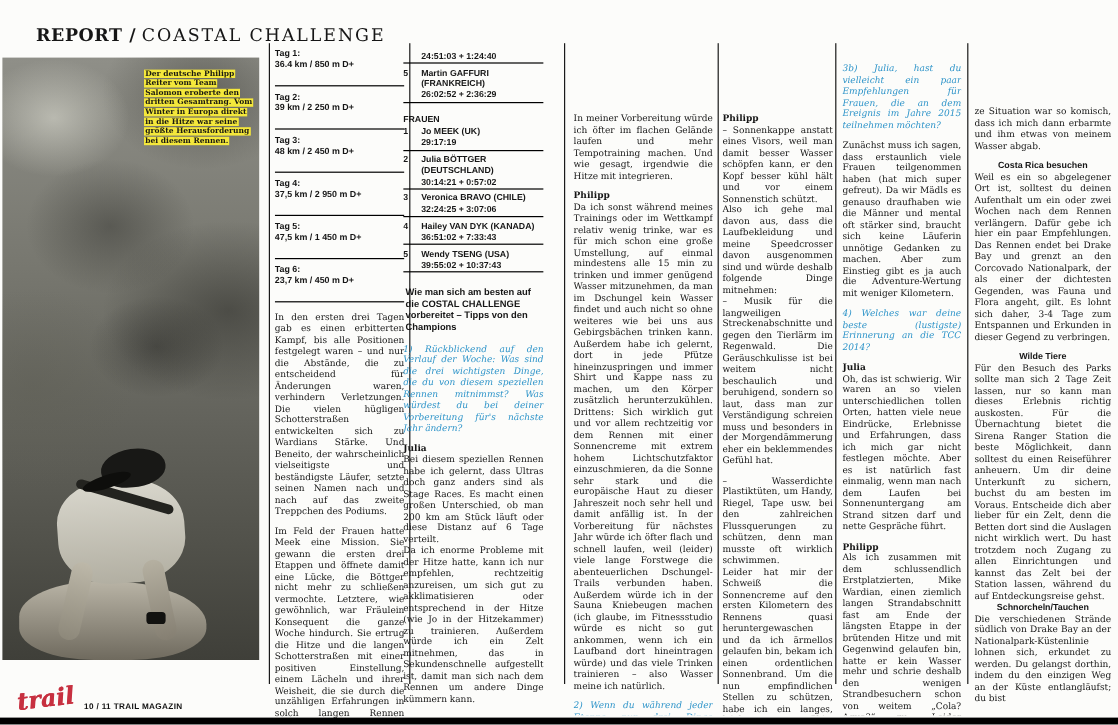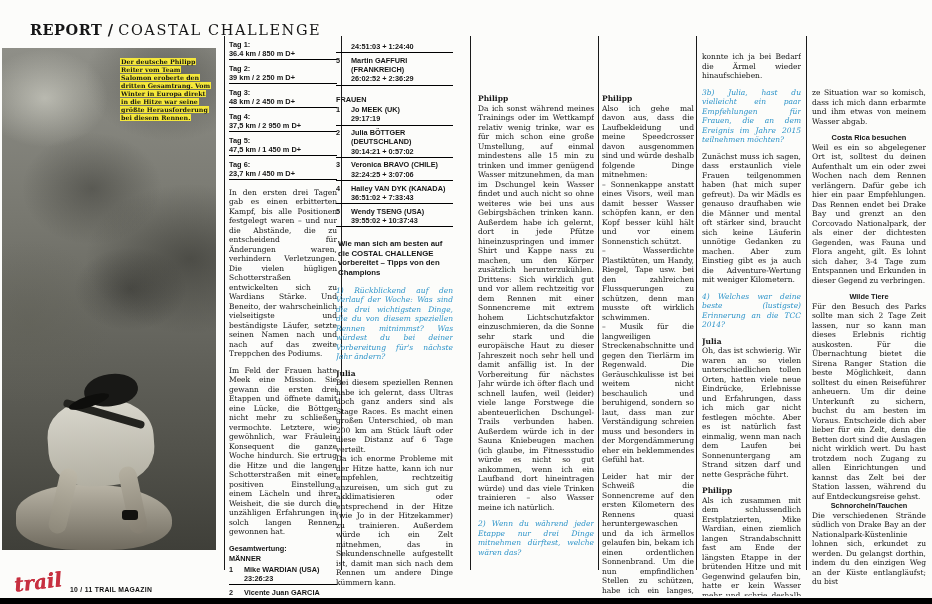--- a/index.html
+++ b/index.html
@@ -62,21 +62,21 @@
   .blk.name{font-weight:bold;margin-bottom:0;}
   .blk.h{font-family:"Liberation Sans",sans-serif;font-weight:bold;font-size:7.4px;
          margin-bottom:0;text-align:center;}
   .blk.tips{font-family:"Liberation Sans",sans-serif;font-weight:bold;font-size:7.8px;
             line-height:9.6px;text-align:left;margin:2px 2px 8px;}
 
   
   .stages{font-family:"Liberation Sans",sans-serif;font-weight:bold;font-size:7.4px;
           line-height:9.2px;text-align:left;margin-bottom:8px;}
   .stage{margin-bottom:3.5px;}
-  .svalue{border-bottom:1.3px solid #000;padding-bottom:1px;}
+  .svalue{border-bottom:1.3px solid #000;padding-bottom:13px;}
 
   
   .rtab{font-family:"Liberation Sans",sans-serif;font-weight:bold;font-size:7.3px;
         line-height:9.3px;text-align:left;}
   #results-men{margin-top:7px;}
   #results-women{margin-top:9px;}
   .rhead{margin-bottom:1px;}
   .rrow{display:flex;border-bottom:1.3px solid #000;padding-bottom:1px;margin-bottom:2.5px;}
   .pos{width:15px;flex:none;}
   .rbody{flex:1;}
@@ -229,40 +229,40 @@
         <p class="blk tips">Wie man sich am besten auf die COSTAL CHALLENGE vorbereitet – Tipps von den Champions</p>
         <p class="blk q">1) Rückblickend auf den Verlauf der Woche: Was sind die drei wichtigsten Dinge, die du von diesem speziellen Rennen mitnimmst? Was würdest du bei deiner Vorbereitung für's nächste Jahr ändern?</p>
         <p class="blk name">Julia</p>
         <p class="blk body tight">Bei diesem speziellen Rennen habe ich gelernt, dass Ultras doch ganz anders sind als Stage Races. Es macht einen großen Unterschied, ob man 200 km am Stück läuft oder diese Distanz auf 6 Tage verteilt.</p>
         <p class="blk body">Da ich enorme Probleme mit der Hitze hatte, kann ich nur empfehlen, rechtzeitig anzureisen, um sich gut zu akklimatisieren oder entsprechend in der Hitze (wie Jo in der Hitzekammer) zu trainieren. Außerdem würde ich ein Zelt mitnehmen, das in Sekundenschnelle aufgestellt ist, damit man sich nach dem Rennen um andere Dinge kümmern kann.</p>
       </div>
   </div>
 
   <div class="col" id="col-c">
     <div class="blocks">
+        <p class="blk body">In meiner Vorbereitung würde ich öfter im flachen Gelände laufen und mehr Tempotraining machen. Und wie gesagt, irgendwie die Hitze mit integrieren.</p>
         <p class="blk name">Philipp</p>
         <p class="blk body">Da ich sonst während meines Trainings oder im Wettkampf relativ wenig trinke, war es für mich schon eine große Umstellung, auf einmal mindestens alle 15 min zu trinken und immer genügend Wasser mitzunehmen, da man im Dschungel kein Wasser findet und auch nicht so ohne weiteres wie bei uns aus Gebirgsbächen trinken kann. Außerdem habe ich gelernt, dort in jede Pfütze hineinzuspringen und immer Shirt und Kappe nass zu machen, um den Körper zusätzlich herunterzukühlen. Drittens: Sich wirklich gut und vor allem rechtzeitig vor dem Rennen mit einer Sonnencreme mit extrem hohem Lichtschutzfaktor einzuschmieren, da die Sonne sehr stark und die europäische Haut zu dieser Jahreszeit noch sehr hell und damit anfällig ist. In der Vorbereitung für nächstes Jahr würde ich öfter flach und schnell laufen, weil (leider) viele lange Forstwege die abenteuerlichen Dschungel-Trails verbunden haben. Außerdem würde ich in der Sauna Kniebeugen machen (ich glaube, im Fitnessstudio würde es nicht so gut ankommen, wenn ich ein Laufband dort hineintragen würde) und das viele Trinken trainieren – also Wasser meine ich natürlich.</p>
         <p class="blk q">2) Wenn du während jeder Etappe nur drei Dinge mitnehmen dürftest, welche wären das?</p>
       </div>
   </div>
 
   <div class="col" id="col-d">
     <div class="blocks">
         <p class="blk name">Philipp</p>
+        <p class="blk body tight">– Sonnenkappe anstatt eines Visors, weil man damit besser Wasser schöpfen kann, er den Kopf besser kühl hält und vor einem Sonnenstich schützt.</p>
         <p class="blk body tight">Also ich gehe mal davon aus, dass die Laufbekleidung und meine Speedcrosser davon ausgenommen sind und würde deshalb folgende Dinge mitnehmen:</p>
-        <p class="blk body tight">– Sonnenkappe anstatt eines Visors, weil man damit besser Wasser schöpfen kann, er den Kopf besser kühl hält und vor einem Sonnenstich schützt.</p>
+        <p class="blk body">– Musik für die langweiligen Streckenabschnitte und gegen den Tierlärm im Regenwald. Die Geräuschkulisse ist bei weitem nicht beschaulich und beruhigend, sondern so laut, dass man zur Verständigung schreien muss und besonders in der Morgendämmerung eher ein beklemmendes Gefühl hat.</p>
         <p class="blk body tight">– Wasserdichte Plastiktüten, um Handy, Riegel, Tape usw. bei den zahlreichen Flussquerungen zu schützen, denn man musste oft wirklich schwimmen.</p>
-        <p class="blk body">– Musik für die langweiligen Streckenabschnitte und gegen den Tierlärm im Regenwald. Die Geräuschkulisse ist bei weitem nicht beschaulich und beruhigend, sondern so laut, dass man zur Verständigung schreien muss und besonders in der Morgendämmerung eher ein beklemmendes Gefühl hat.</p>
         <p class="blk body">Leider hat mir der Schweiß die Sonnencreme auf den ersten Kilometern des Rennens quasi heruntergewaschen und da ich ärmellos gelaufen bin, bekam ich einen ordentlichen Sonnenbrand. Um die nun empfindlichen Stellen zu schützen, habe ich ein langes, leichtes Shirt angezogen. Genau das war dann in den Dschungelpassagen mit all den Dornen, Lianen und Stechpflanzen gar nicht so schlecht, weil ich dadurch zumindest an den Armen einen Schutz hatte und nicht so zerkratzt wurde. Außerdem</p>
       </div>
   </div>
 
   <div class="col" id="col-e">
     <div class="blocks">
-        <p class="blk body">konnte ich ja bei Bedarf die Ärmel wieder hinaufschieben.</p>
         <p class="blk q">3b) Julia, hast du vielleicht ein paar Empfehlungen für Frauen, die an dem Ereignis im Jahre 2015 teilnehmen möchten?</p>
         <p class="blk body">Zunächst muss ich sagen, dass erstaunlich viele Frauen teilgenommen haben (hat mich super gefreut). Da wir Mädls es genauso draufhaben wie die Männer und mental oft stärker sind, braucht sich keine Läuferin unnötige Gedanken zu machen. Aber zum Einstieg gibt es ja auch die Adventure-Wertung mit weniger Kilometern.</p>
         <p class="blk q">4) Welches war deine beste (lustigste) Erinnerung an die TCC 2014?</p>
         <p class="blk name">Julia</p>
         <p class="blk body">Oh, das ist schwierig. Wir waren an so vielen unterschiedlichen tollen Orten, hatten viele neue Eindrücke, Erlebnisse und Erfahrungen, dass ich mich gar nicht festlegen möchte. Aber es ist natürlich fast einmalig, wenn man nach dem Laufen bei Sonnenuntergang am Strand sitzen darf und nette Gespräche führt.</p>
         <p class="blk name">Philipp</p>
         <p class="blk body">Als ich zusammen mit dem schlussendlich Erstplatzierten, Mike Wardian, einen ziemlich langen Strandabschnitt fast am Ende der längsten Etappe in der brütenden Hitze und mit Gegenwind gelaufen bin, hatte er kein Wasser mehr und schrie deshalb den wenigen Strandbesuchern schon von weitem „Cola? Aqua?“ zu. Leider verstanden die Leute das total falsch und dachten sich wahrscheinlich, dass da wieder so ein Typ am Strand irgendwelche Schundsachen verkaufen will, und haben deshalb irritiert weggeschaut. Diese gan-</p>
       </div>
   </div>
 

